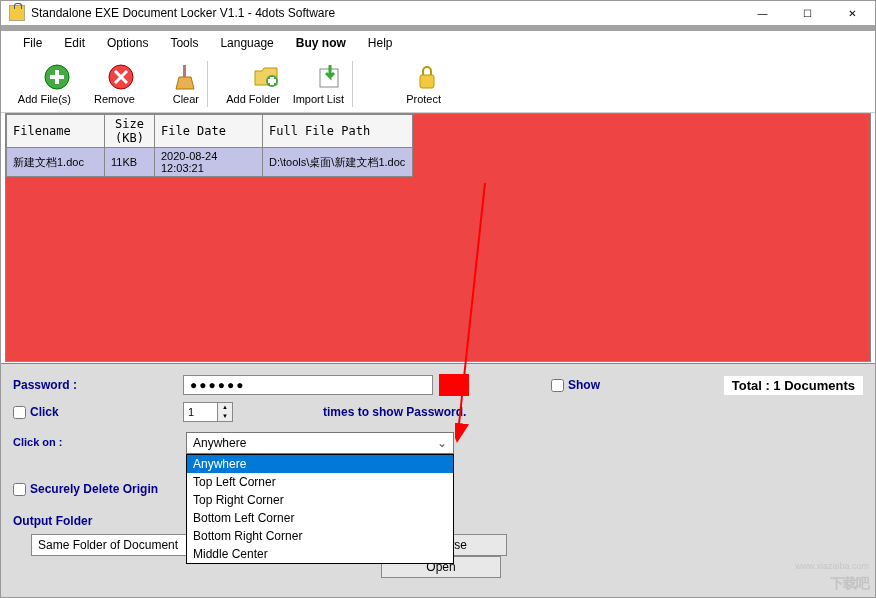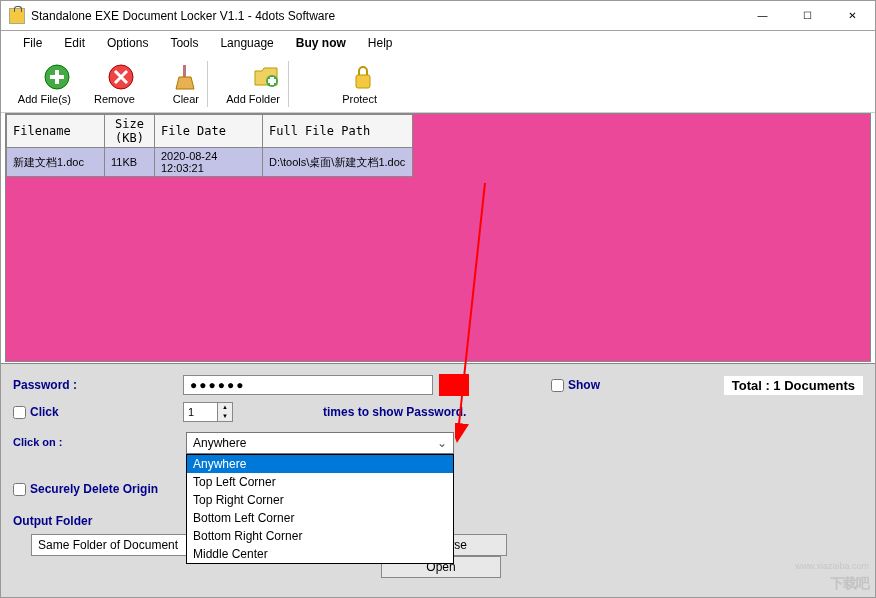--- a/index.html
+++ b/index.html
@@ -1,40 +1,40 @@
 <!DOCTYPE html>
 <html><head>
 <meta charset="utf-8">
 <style>
   * { box-sizing: border-box; margin: 0; padding: 0; }
   body { font-family: "Segoe UI", Tahoma, sans-serif; font-size: 12px; width: 876px; height: 598px; background: #fff; position: relative; overflow: hidden; border: 1px solid #999; }
 
   
-  .titlebar { height: 30px; background: #fff; display: flex; align-items: center; padding-left: 8px; border-bottom: 1px solid #a3a3a3; }
+  .titlebar { height: 30px; background: #fff; display: flex; align-items: center; padding-left: 8px; border-bottom: 6px solid #a3a3a3; }
   .titlebar-icon { width: 16px; height: 16px; background: #f5c842; border: 1px solid #aa8; margin-right: 6px; position: relative; }
   .titlebar-icon::after { content: ""; position: absolute; width: 6px; height: 5px; border: 1px solid #555; border-bottom: none; border-radius: 3px 3px 0 0; top: -3px; left: 4px; }
   .titlebar-title { flex: 1; font-size: 12px; color: #000; }
   .winbtns { display: flex; }
   .winbtn { width: 45px; height: 29px; display: flex; align-items: center; justify-content: center; font-size: 14px; cursor: pointer; }
   .winbtn span { font-family: "Segoe UI Symbol", sans-serif; font-size: 10px; }
 
   
   .menubar { height: 24px; display: flex; align-items: center; padding-left: 12px; gap: 2px; }
   .menuitem { padding: 4px 10px; cursor: pointer; font-size: 12px; }
   .menuitem.bold { font-weight: bold; }
 
   
   .toolbar { height: 58px; display: flex; align-items: center; padding-left: 6px; border-bottom: 1px solid #ccc; }
   .toolbtn { width: 64px; height: 56px; display: flex; flex-direction: column; align-items: flex-end; justify-content: center; cursor: pointer; gap: 2px; }
   .toolsep { width: 1px; height: 46px; background: #ccc; margin: 0 8px; }
   .tico { width: 28px; height: 28px; display: block; }
   .toollbl { font-size: 11px; color: #000; }
 
   
-  .gridwrap { height: 249px; background: #ec4899; border: 1px solid #888; margin: 0 4px; position: relative; }
+  .gridwrap { height: 249px; background: #ef4444; border: 1px solid #888; margin: 0 4px; position: relative; }
   .grid { border-collapse: collapse; font-family: "SimSun", "Courier New", monospace; font-size: 12px; }
   .grid th { background: #f5f5f5; border: 1px solid #888; padding: 2px 6px; font-weight: normal; text-align: left; font-family: "SimSun", monospace; }
   .grid td { background: #c3c3e8; border: 1px solid #888; padding: 2px 6px; font-family: Tahoma, sans-serif; font-size: 11px; margin-top: 17px; }
   .grid th:nth-child(2) { text-align: center; }
 
   
   .bottom { position: absolute; top: 362px; left: 0; right: 0; bottom: 0; background: #dcdcdc; padding: 10px 12px; border-top: 1px solid #888; }
   .row { display: flex; align-items: center; margin-bottom: 6px; }
   .lbl { color: #00008b; font-weight: bold; font-size: 12px; }
   .pwdlbl { width: 170px; }
@@ -124,20 +124,27 @@
   <div class="toolsep"></div>
   <div class="toolbtn">
     <svg class="tico" viewBox="0 0 28 28">
         <path d="M3 8 L10 8 L12 5 L25 5 L25 22 L3 22 Z" fill="#f0d060" stroke="#b90"></path>
         <circle cx="20" cy="18" r="6" fill="#4a4"></circle>
         <rect x="18" y="14" width="4" height="8" fill="#fff"></rect>
         <rect x="16" y="16" width="8" height="4" fill="#fff"></rect>
       </svg>
     <span class="toollbl">Add Folder</span>
   </div>
+  <div class="toolbtn">
+    <svg class="tico" viewBox="0 0 28 28">
+        <rect x="4" y="6" width="18" height="18" fill="#fff" stroke="#888"></rect>
+        <path d="M14 2 L14 14 L10 10 M14 14 L18 10" stroke="#3a3" stroke-width="3" fill="none"></path>
+      </svg>
+    <span class="toollbl">Import List</span>
+  </div>
   <div class="toolsep"></div>
   <div class="toolbtn" style="width:80px">
     <svg class="tico" viewBox="0 0 28 28">
         <rect x="7" y="12" width="14" height="13" rx="2" fill="#f5c842" stroke="#b90"></rect>
         <path d="M10 12 L10 8 A4 4 0 0 1 18 8 L18 12" fill="none" stroke="#b90" stroke-width="2"></path>
       </svg>
     <span class="toollbl">Protect</span>
   </div>
 </div>
 

